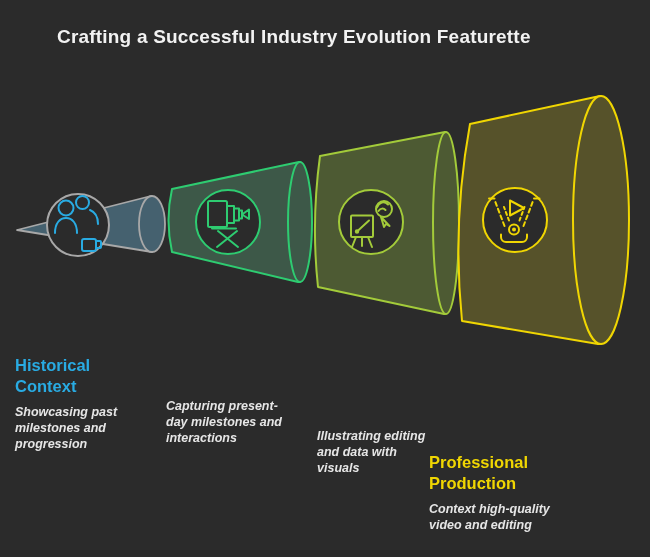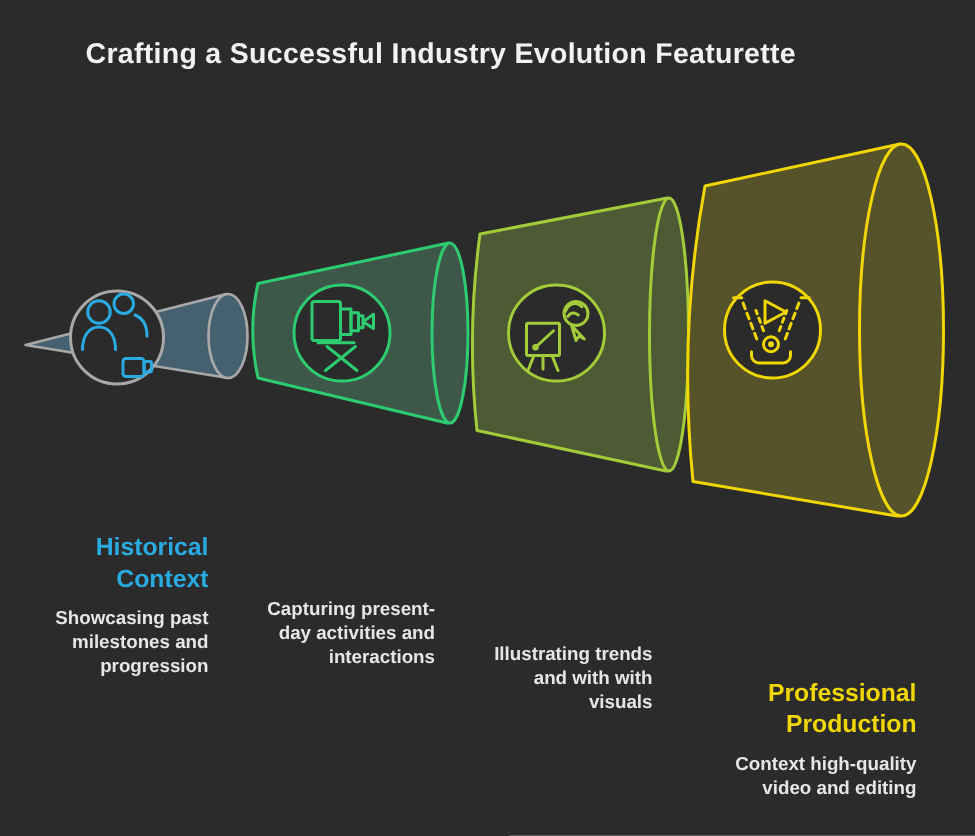--- a/index.html
+++ b/index.html
@@ -10,36 +10,37 @@
     overflow:hidden;
     font-family:"Liberation Sans","DejaVu Sans",sans-serif;
   }
   .title{
     position:absolute;left:57px;top:26px;width:460px;
     font-size:19px;font-weight:700;letter-spacing:.2px;
     color:var(--title-color,#f2f2f2);
     white-space:nowrap;
   }
   .funnel-svg{position:absolute;left:0;top:0;}
-  .stage-block{position:absolute;text-align:right;}
+  .stage-block{position:absolute;text-align:left;}
   .stage-heading{
     font-size:16.5px;font-weight:700;line-height:1.25;
   }
   .stage-desc{
     margin-top:9px;font-size:12.5px;font-weight:700;line-height:1.27;
     color:var(--body-color,#e6e6e6);
+    font-style:italic;
   }
   .stage-1 .stage-heading{color:var(--accent-1,#29abe2);}
   .stage-2 .stage-heading{color:var(--accent-2,#2ecc71);}
   .stage-3 .stage-heading{color:var(--accent-3,#a3cb3a);}
   .stage-4 .stage-heading{color:var(--accent-4,#f0d602);}
   .block-1{left:15px;top:355px;width:124px;}
   .block-2{left:166px;top:390px;width:124px;}
   .block-3{left:317px;top:420px;width:118px;}
-  .block-4{left:471px;top:452px;width:140px;}
+  .block-4{left:429px;top:452px;width:140px;}
 </style>
 </head>
 <body>
 
 <div class="canvas">
 
   <div class="title">Crafting a Successful Industry Evolution Featurette</div>
 
   <svg class="funnel-svg" width="650" height="557" viewBox="0 0 650 557">
 
@@ -105,23 +106,23 @@
         <path d="M501,234.5 v2.5 a5,5 0 0 0 5,5 h16 a5,5 0 0 0 5,-5 v-2.5"></path>
       </g>
     </g>
   </svg>
 
   <div class="stage-block stage-1 block-1">
     <div class="stage-heading">Historical Context</div>
     <div class="stage-desc">Showcasing past milestones and progression</div>
   </div>
   <div class="stage-block stage-2 block-2">
-    <div class="stage-desc">Capturing present-day activities and interactions</div>
+    <div class="stage-desc">Capturing present-day milestones and interactions</div>
   </div>
   <div class="stage-block stage-3 block-3">
-    <div class="stage-desc">Illustrating trends and with with visuals</div>
+    <div class="stage-desc">Illustrating editing and data with visuals</div>
   </div>
   <div class="stage-block stage-4 block-4">
     <div class="stage-heading">Professional Production</div>
     <div class="stage-desc">Context high-quality video and editing</div>
   </div>
 
 </div>
 
 </body></html>

